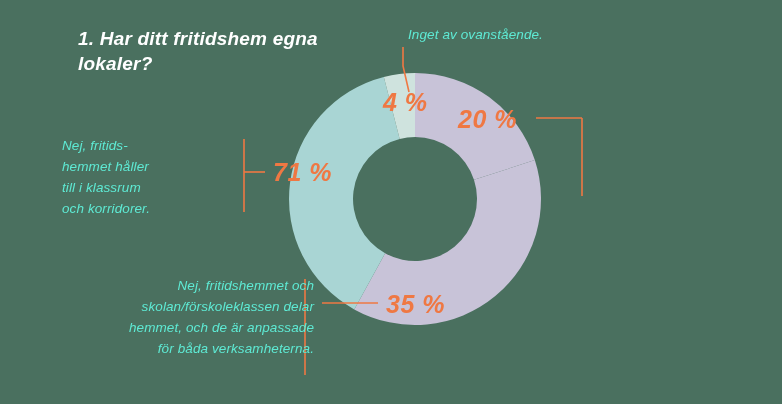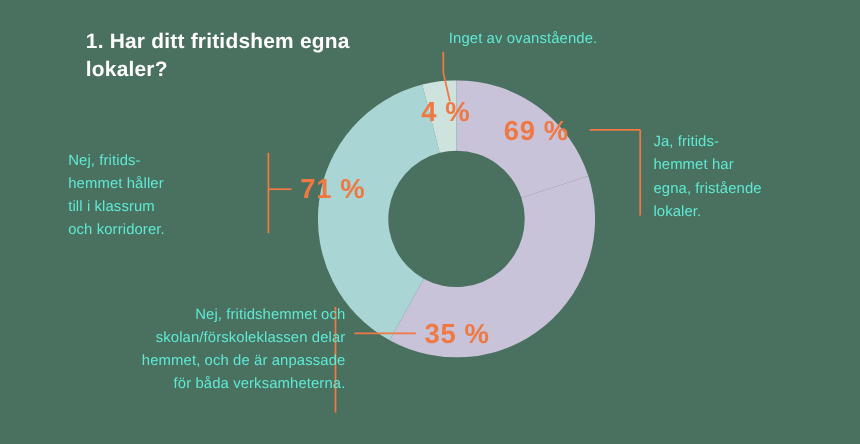--- a/index.html
+++ b/index.html
@@ -11,20 +11,21 @@
     height: 404px;
     background: #4a705f;
     font-family: "Liberation Sans", sans-serif;
     overflow: hidden;
     position: relative;
   }
   #stage {
     position: relative;
     width: 680px;
     height: 404px;
+    font-style: italic;
   }
   .title {
     position: absolute;
     left: 78px;
     top: 26px;
     width: 260px;
     color: #ffffff;
     font-size: 19px;
     font-weight: bold;
     line-height: 25px;
@@ -129,29 +130,25 @@
     <path d="M 582 118 L 582 196" stroke="#ef7843" stroke-width="1.6" fill="none"></path>
 
     <path d="M 244 172 L 265 172" stroke="#ef7843" stroke-width="1.6" fill="none"></path>
     <path d="M 244 139 L 244 212" stroke="#ef7843" stroke-width="1.6" fill="none"></path>
 
     <path d="M 322 303 L 378 303" stroke="#ef7843" stroke-width="1.6" fill="none"></path>
     <path d="M 305 279 L 305 375" stroke="#ef7843" stroke-width="1.6" fill="none"></path>
   </svg>
 
   <div class="pct pct-4">4 %</div>
-  <div class="pct pct-20">69 %</div>
+  <div class="pct pct-20">20 %</div>
   <div class="pct pct-29">71 %</div>
   <div class="pct pct-47">35 %</div>
 
   <div class="callout c-top">Inget av ovanstående.</div>
-  <div class="callout c-right" style="white-space: pre-line;">Ja, fritids-
-hemmet har
-egna, fristående
-lokaler.</div>
   <div class="callout c-left" style="white-space: pre-line;">Nej, fritids-
 hemmet håller
 till i klassrum
 och korridorer.</div>
   <div class="callout c-bottom" style="white-space: pre-line;">Nej, fritidshemmet och
 skolan/förskoleklassen delar
 hemmet, och de är anpassade
 för båda verksamheterna.</div>
 
 </div>

